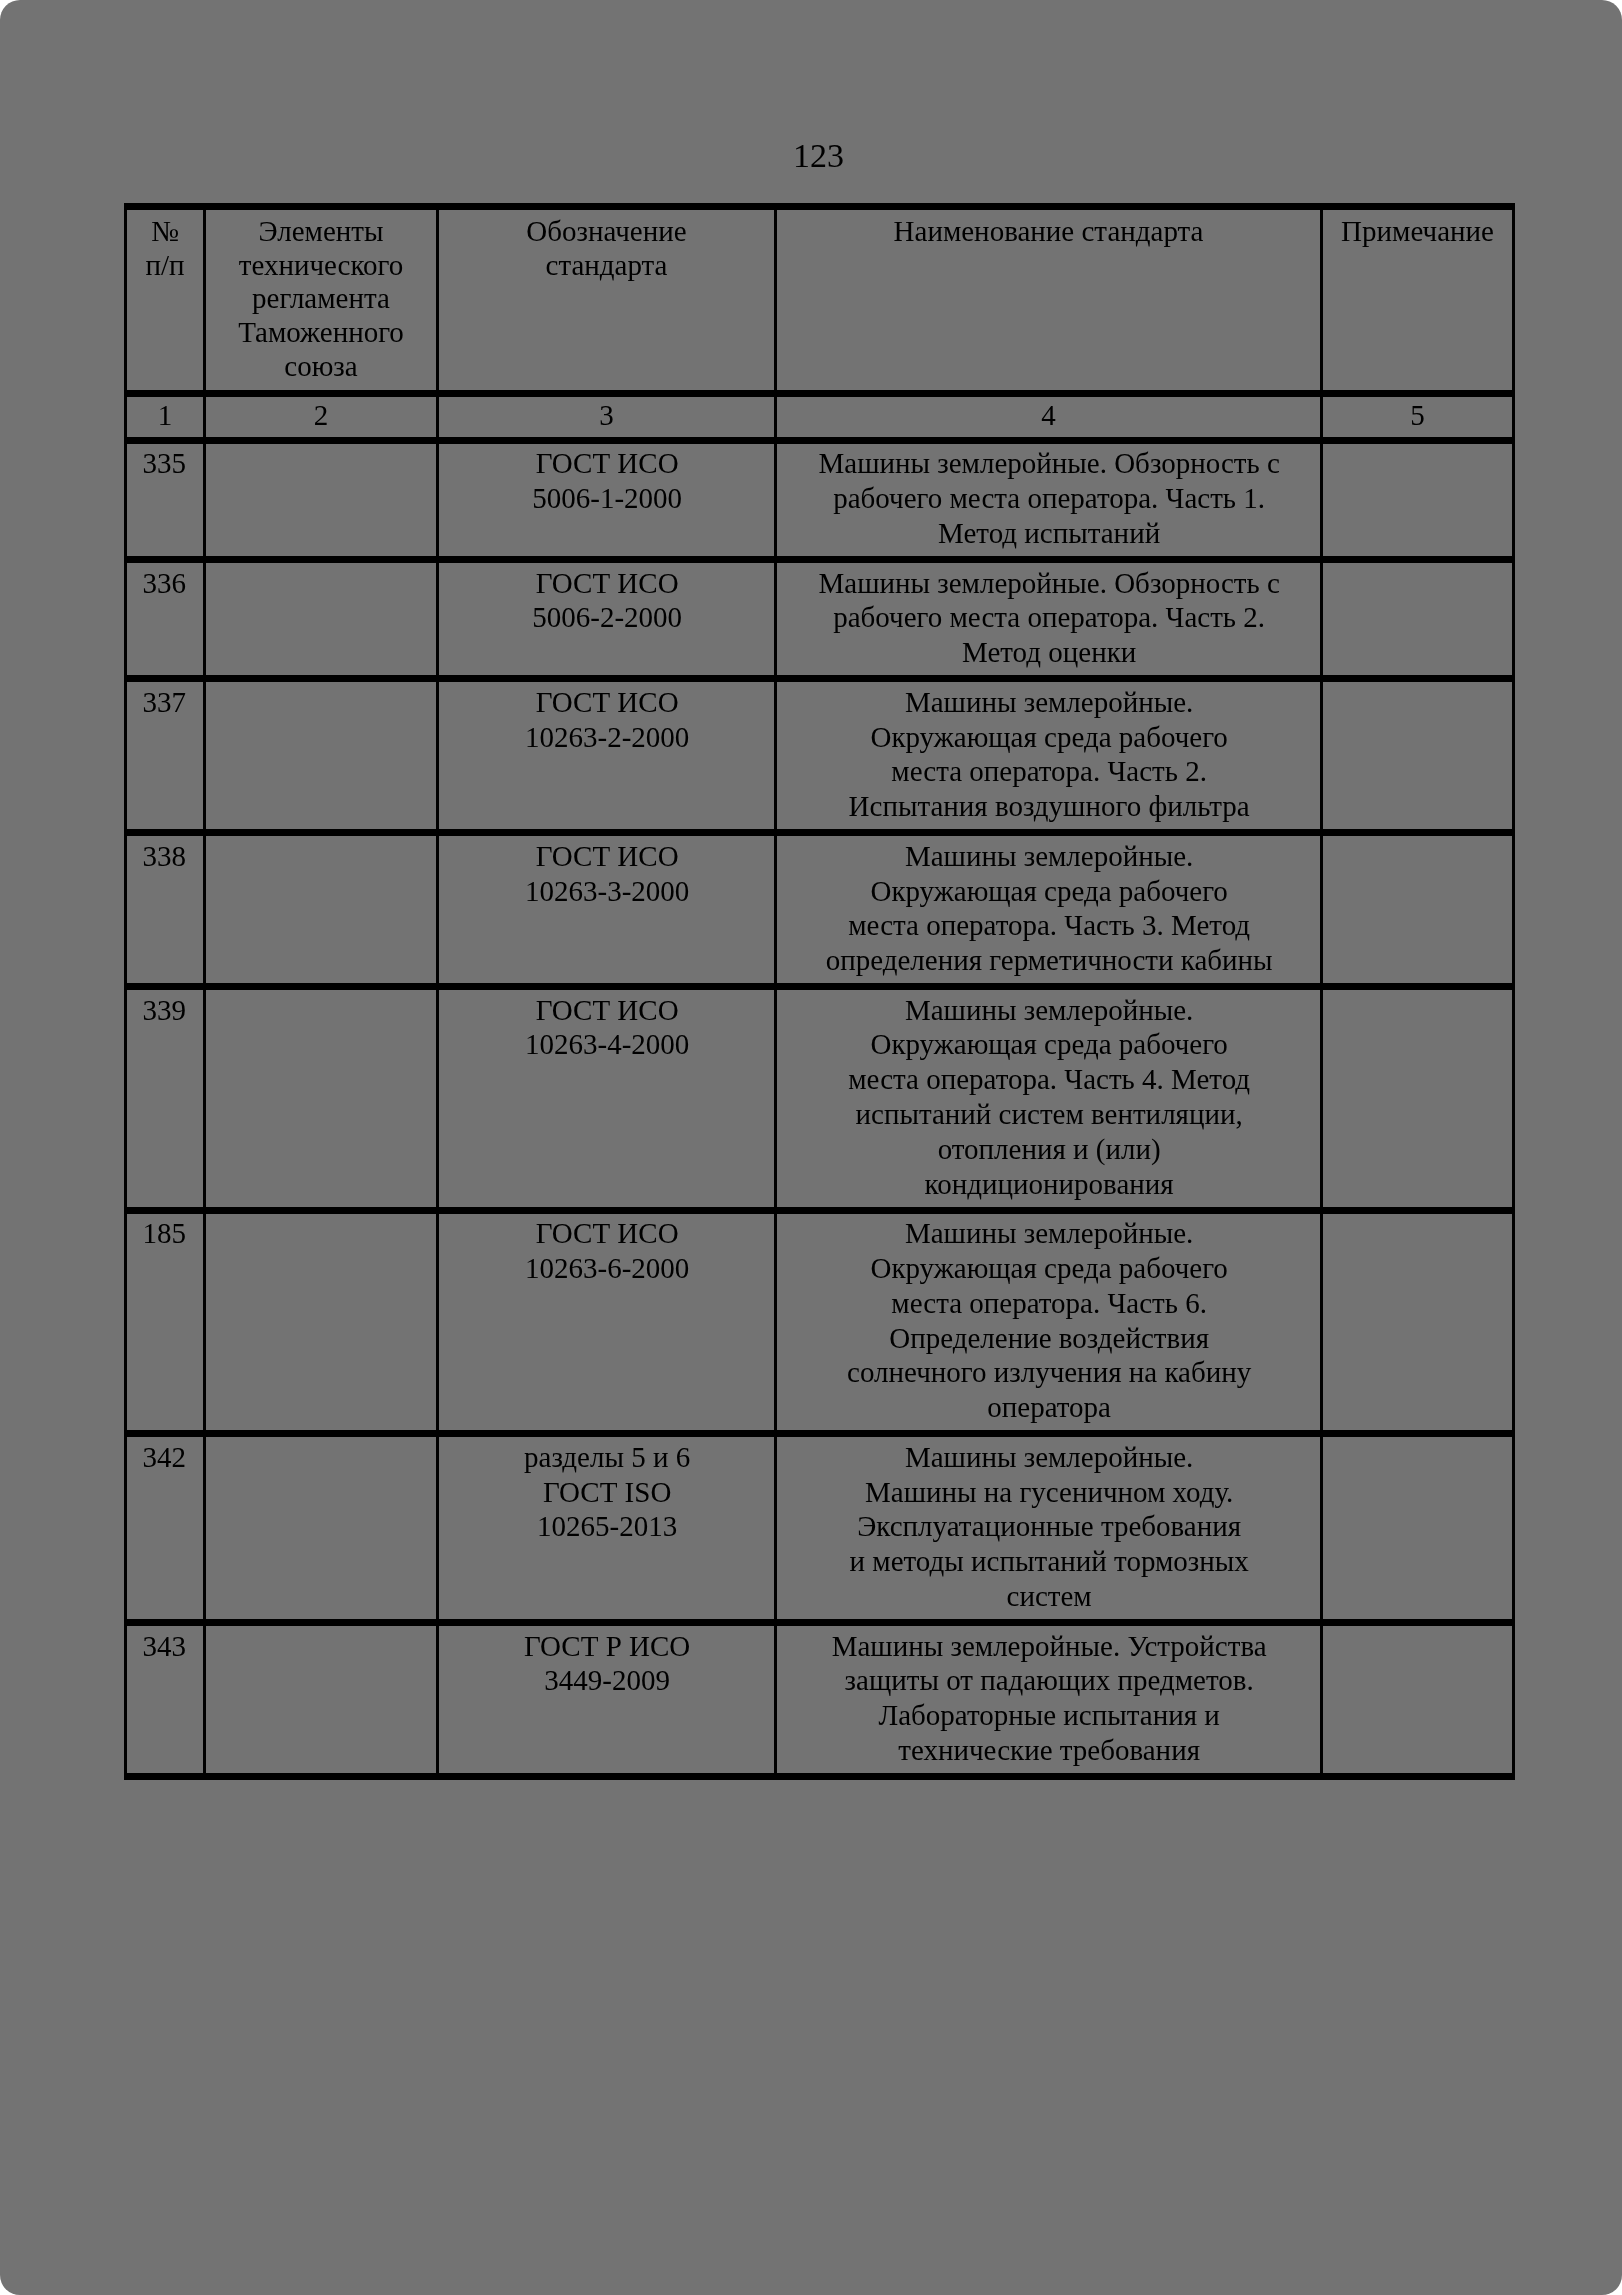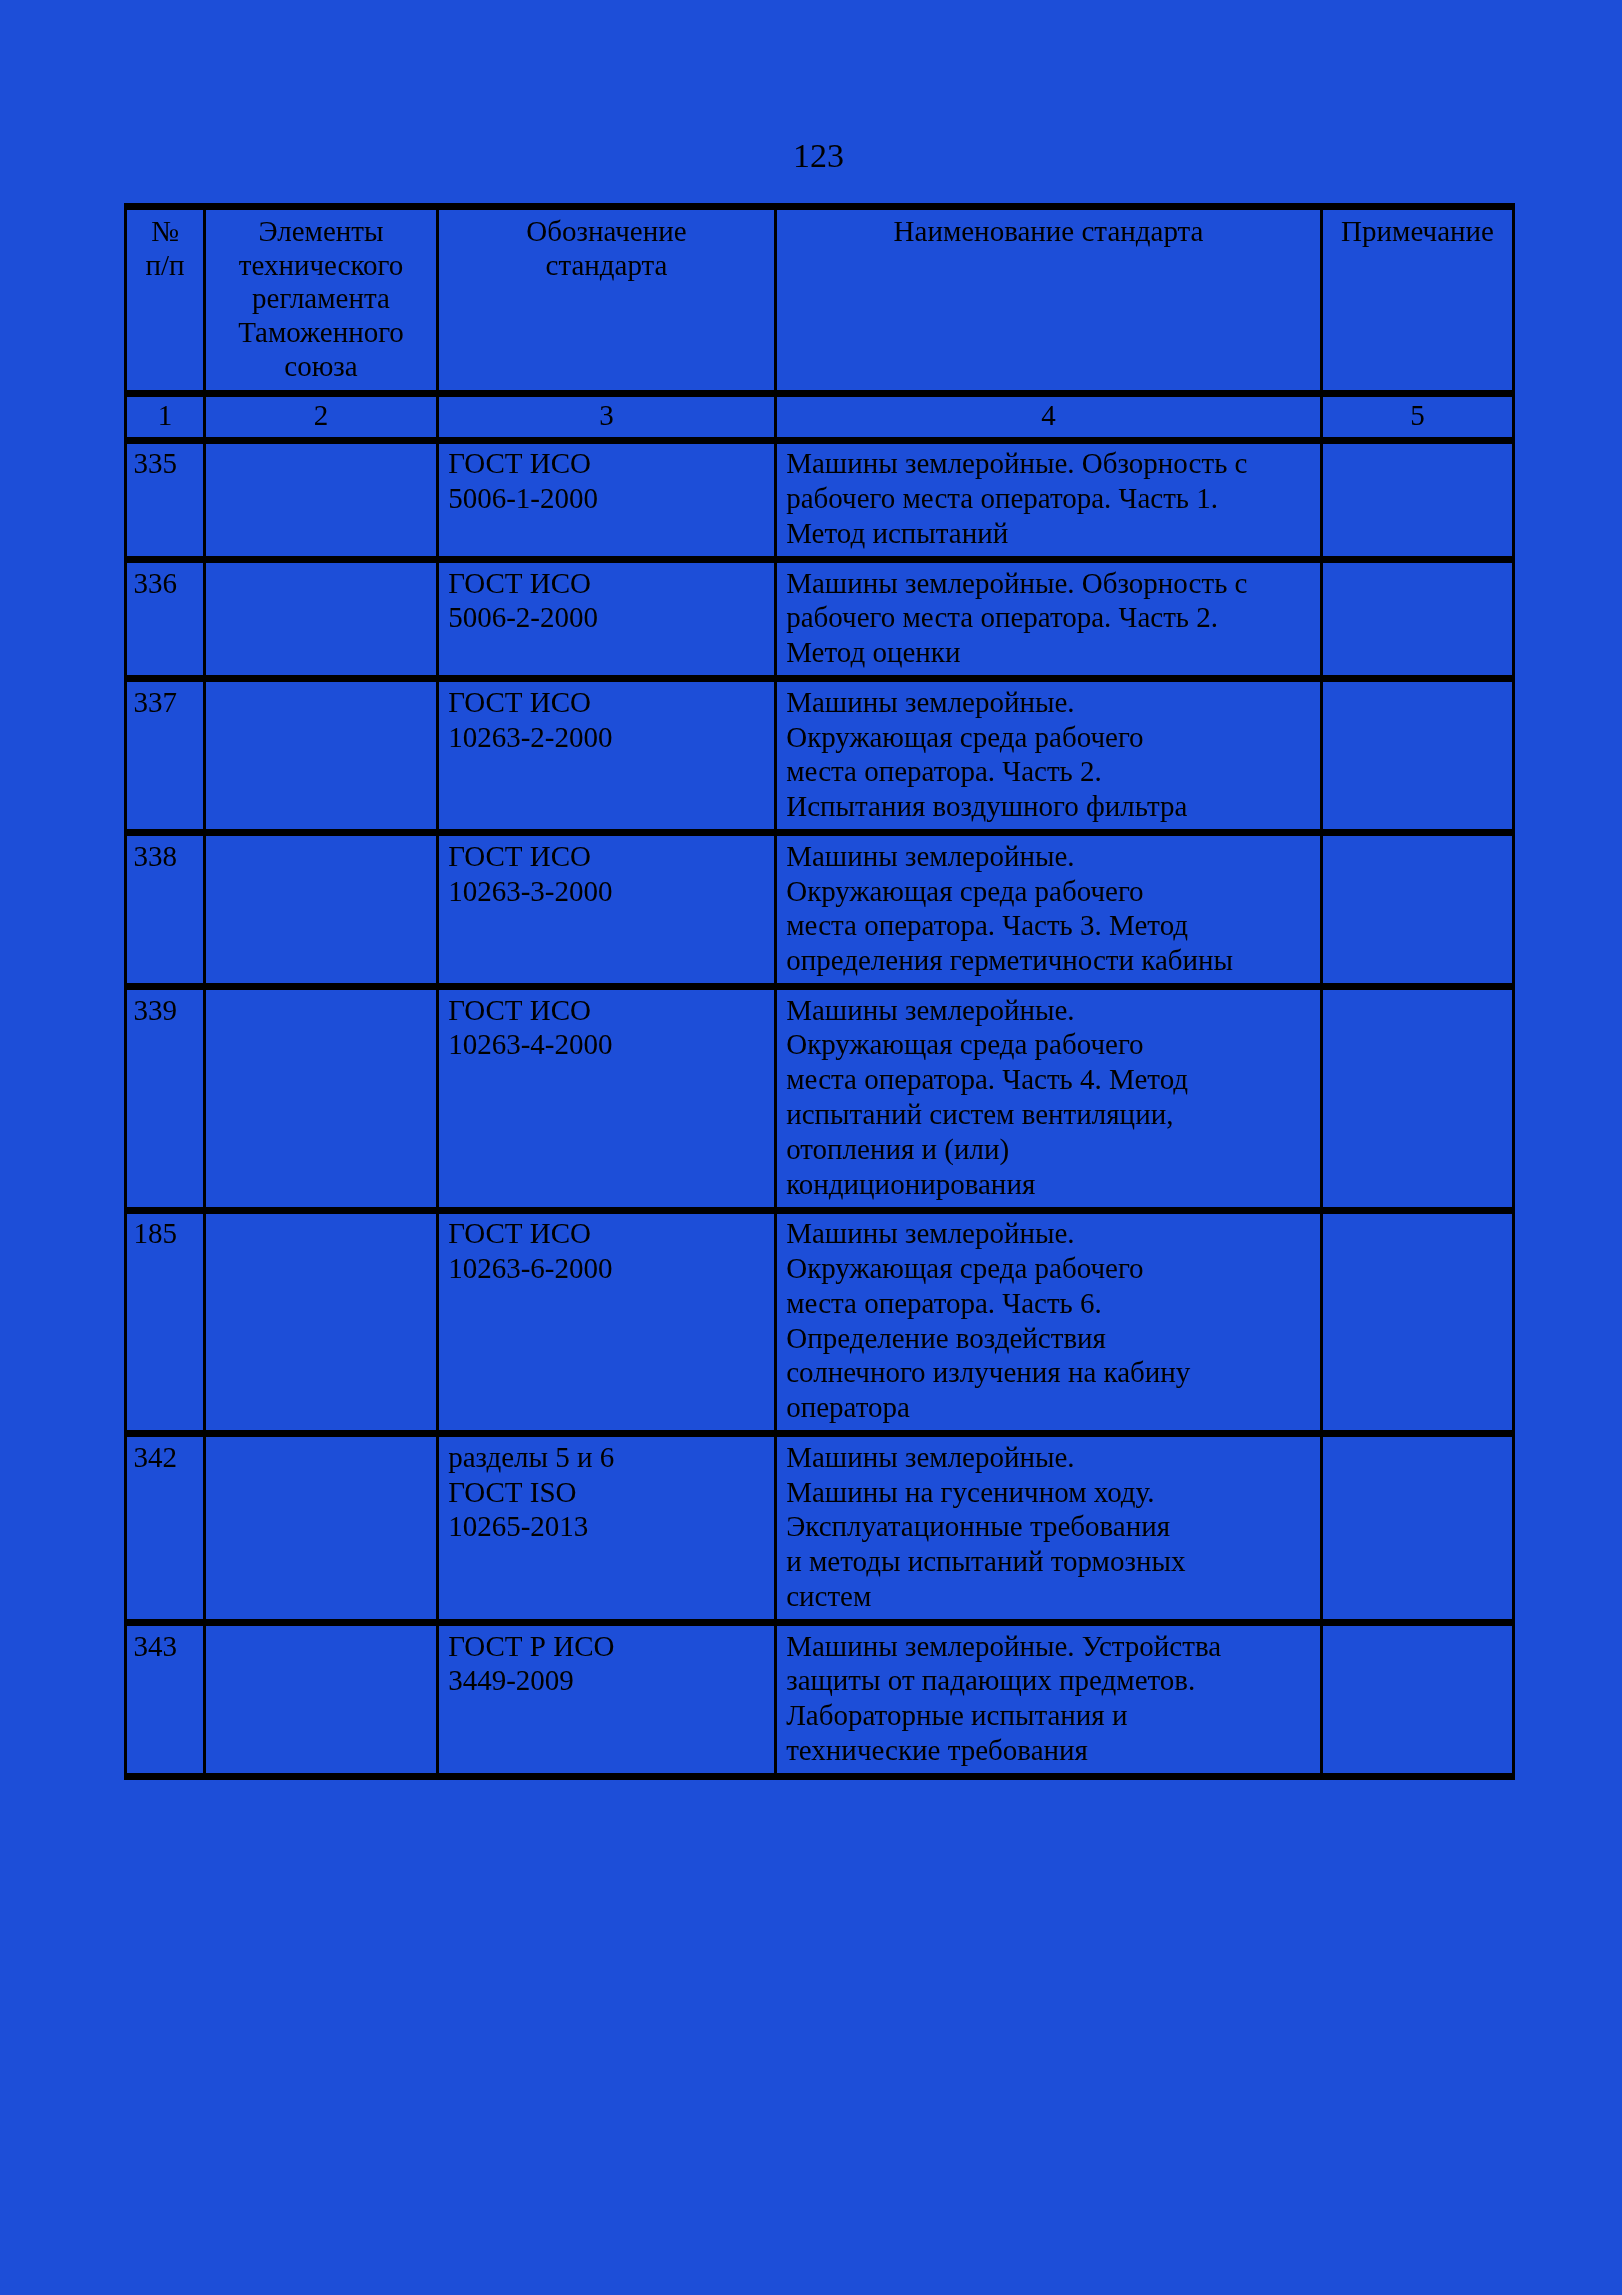--- a/index.html
+++ b/index.html
@@ -5,23 +5,24 @@
   * { box-sizing: border-box; }
   html, body {
     margin: 0;
     padding: 0;
     background: #ffffff;
   }
   .page {
     position: relative;
     width: 1622px;
     height: 2295px;
-    background: #1d4ed8;
+    background: #737373;
     color: #000000;
     font-family: "Liberation Serif", "DejaVu Serif", serif;
+    border-radius: 20px;
   }
   .page-number {
     position: absolute;
     top: 137px;
     left: 124px;
     width: 1389px;
     text-align: center;
     font-size: 34px;
     line-height: 1.1;
   }
@@ -38,21 +39,21 @@
     border: 3.3px solid #000000;
     border-top-width: 7.9px;
     border-bottom-width: 7.9px;
     vertical-align: top;
     font-weight: normal;
     font-size: 29px;
     line-height: 1.2;
     white-space: pre-line;
     padding: 2.6px 7.9px 5.2px 9.2px;
     overflow: hidden;
-    text-align: left;
+    text-align: center;
   }
   table.standards thead th.hdr {
     text-align: center;
     line-height: 1.16;
     padding: 5.2px 5.2px 6.5px 5.2px;
   }
   table.standards tr.index-row td {
     text-align: center;
     padding: 1.3px 5.2px 3.9px 5.2px;
   }

